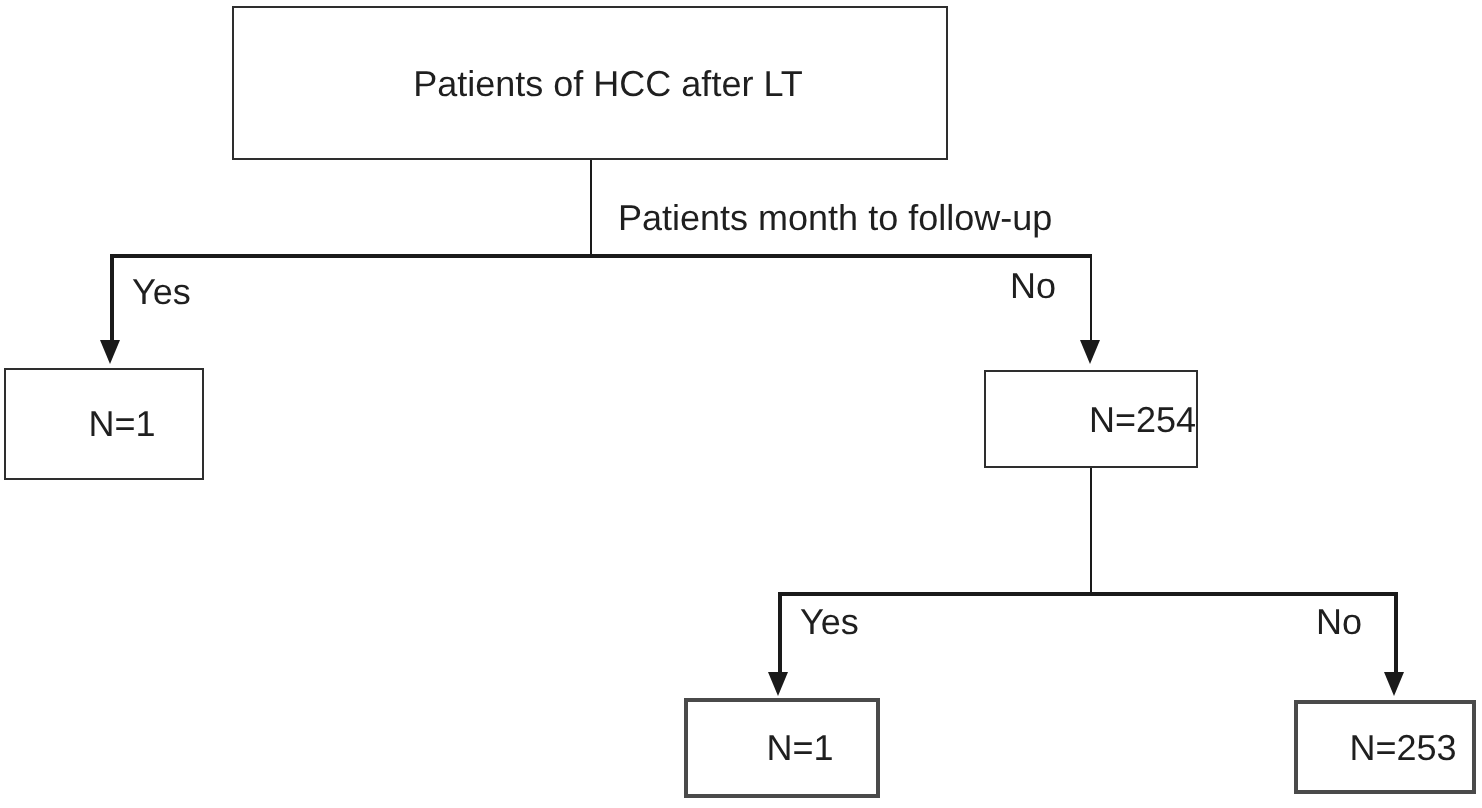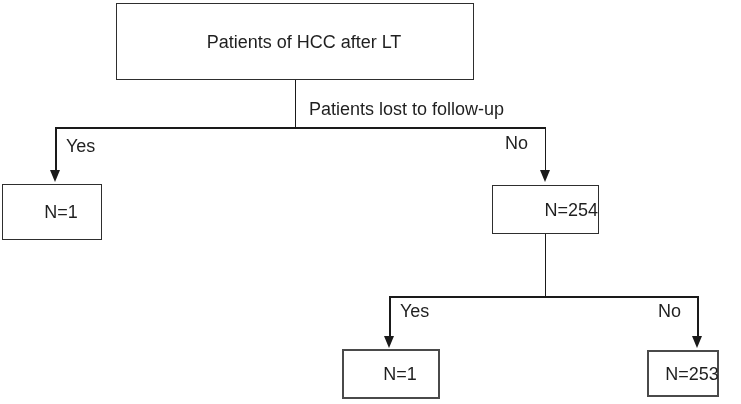--- a/index.html
+++ b/index.html
@@ -67,21 +67,21 @@
 <body>
 
 <div class="canvas">
 
   <div class="box stack" style="left:116px; top:3px; width:358px; height:77px;">
     <span>Patients of HCC after LT</span>
   </div>
 
   <div class="vline" style="left:294.5px; top:80px; height:48px;"></div>
 
-  <div class="lbl" style="left:309px; top:99px;">Patients lost to follow-up</div>
+  <div class="lbl" style="left:309px; top:99px;">Patients month to follow-up</div>
 
   <div class="hline" style="left:55px; top:127px; width:491px;"></div>
 
   <div class="vline" style="left:55px; top:127px; height:44px;"></div>
   <div class="arrowhead" style="left:50.2px; top:170px;"></div>
   <div class="lbl" style="left:66px; top:136px;">Yes</div>
 
   <div class="vline" style="left:544.5px; top:127px; height:44px;"></div>
   <div class="arrowhead" style="left:539.7px; top:170px;"></div>
   <div class="lbl" style="left:505px; top:133px;">No</div>
@@ -104,17 +104,17 @@
   <div class="lbl" style="left:400px; top:301px;">Yes</div>
 
   <div class="vline" style="left:697px; top:296px; height:41px;"></div>
   <div class="arrowhead" style="left:692.2px; top:336px;"></div>
   <div class="lbl" style="left:658px; top:301px;">No</div>
 
   <div class="box heavy" style="left:342px; top:349px; width:98px; height:50px;">
     <span>N=1</span>
   </div>
 
-  <div class="box heavy" style="left:647px; top:350px; width:72px; height:47px;">
+  <div class="box heavy" style="left:647px; top:350px; width:91px; height:47px;">
     <span>N=253</span>
   </div>
 
 </div>
 
 </body></html>

